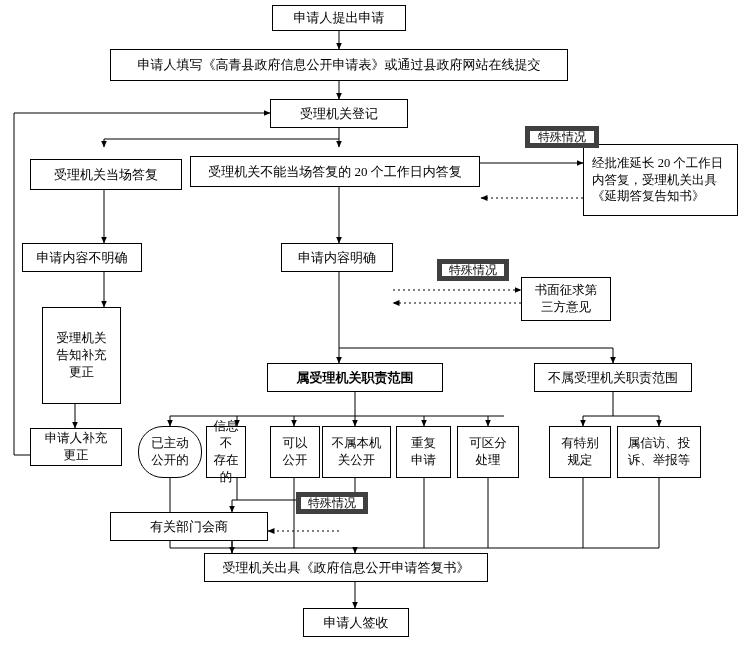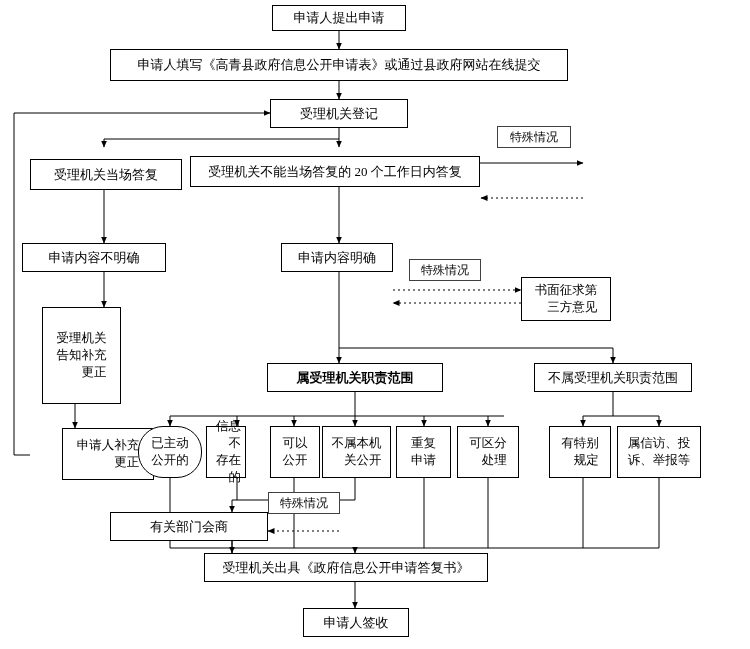--- a/index.html
+++ b/index.html
@@ -27,41 +27,42 @@
     pointer-events: none;
   }
   .node {
     position: absolute;
     border: 1px solid #000;
     background: #fff;
     box-sizing: border-box;
     display: flex;
     align-items: center;
     justify-content: center;
-    text-align: right;
+    text-align: center;
     font-size: 13px;
     line-height: 1.35;
     padding: 2px 4px;
     white-space: pre-line;
   }
   .node.small {
     font-size: 12.5px;
   }
   .label {
     position: absolute;
-    border: 1px solid #404040;
+    border: 5px solid #404040;
     background: #fff;
     box-sizing: border-box;
     display: flex;
     align-items: center;
     justify-content: center;
     text-align: center;
     font-size: 12px;
     line-height: 1.2;
     padding: 1px 3px;
+    margin-left: 28px;
   }
 </style>
 </head>
 <body>
 
 <div id="canvas">
 
   <svg class="lines" viewBox="0 0 750 649">
     <defs>
       <marker id="arrow" markerWidth="8" markerHeight="8" refX="6.5" refY="3" orient="auto" markerUnits="userSpaceOnUse">
@@ -144,37 +145,40 @@
   <div class="node" style="left:272px; top:5px; width:134px; height:26px;">申请人提出申请</div>
 
   <div class="node" style="left:110px; top:49px; width:458px; height:32px;">申请人填写《高青县政府信息公开申请表》或通过县政府网站在线提交</div>
 
   <div class="node" style="left:270px; top:99px; width:138px; height:29px;">受理机关登记</div>
 
   <div class="node" style="left:30px; top:147px; width:152px; height:31px;margin-top:12px;">受理机关当场答复</div>
 
   <div class="node" style="left:190px; top:156px; width:290px; height:31px;">受理机关不能当场答复的 20 个工作日内答复</div>
 
+  <div class="node small" style="left:583px; top:144px; width:155px; height:72px; justify-content:flex-start; text-align:left; padding-left:8px;">经批准延长 20 个工作日
+内答复，受理机关出具
+《延期答复告知书》</div>
 
   <div class="label" style="left:497px; top:126px; width:74px; height:22px;">特殊情况</div>
 
-  <div class="node" style="left:22px; top:243px; width:144px; height:29px;">申请内容不明确</div>
+  <div class="node" style="left:22px; top:243px; width:120px; height:29px;">申请内容不明确</div>
 
   <div class="node" style="left:281px; top:243px; width:112px; height:29px;">申请内容明确</div>
 
   <div class="label" style="left:409px; top:259px; width:72px; height:22px;">特殊情况</div>
 
   <div class="node small" style="left:521px; top:277px; width:90px; height:44px;">书面征求第
 三方意见</div>
 
   <div class="node small" style="left:42px; top:307px; width:79px; height:97px;">受理机关
 告知补充
 更正</div>
 
-  <div class="node small" style="left:30px; top:428px; width:92px; height:52px;margin-left:32px;">申请人补充
+  <div class="node small" style="left:30px; top:428px; width:92px; height:38px;">申请人补充
 更正</div>
 
   <div class="node" style="left:267px; top:363px; width:176px; height:29px;font-weight:bold;">属受理机关职责范围</div>
 
   <div class="node" style="left:534px; top:363px; width:158px; height:29px;">不属受理机关职责范围</div>
 
   <div class="node small" style="left:138px; top:426px; width:64px; height:52px;border-radius:25px;">已主动
 公开的</div>
   <div class="node small" style="left:206px; top:426px; width:40px; height:52px;">信息不
 存在的</div>

